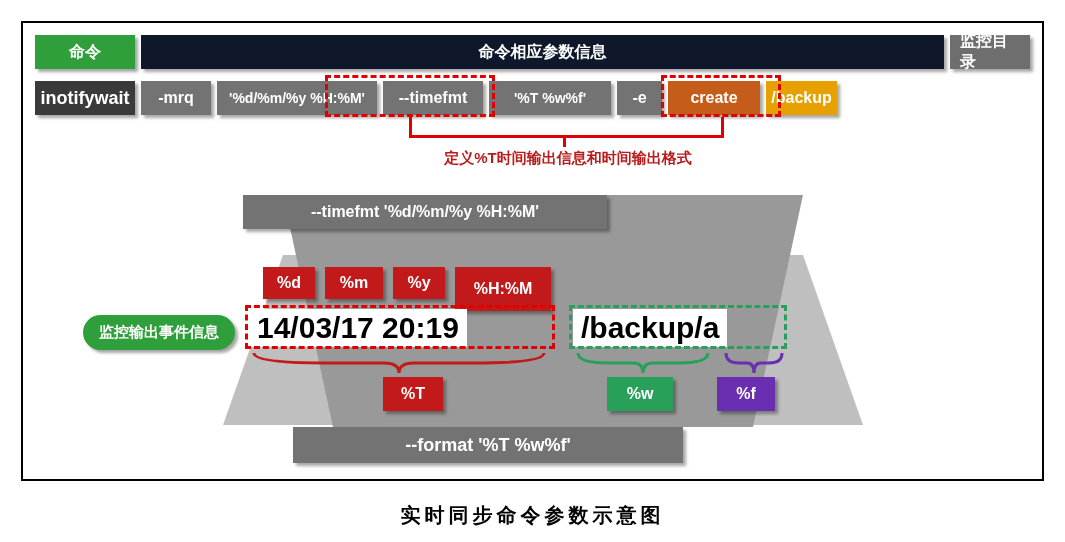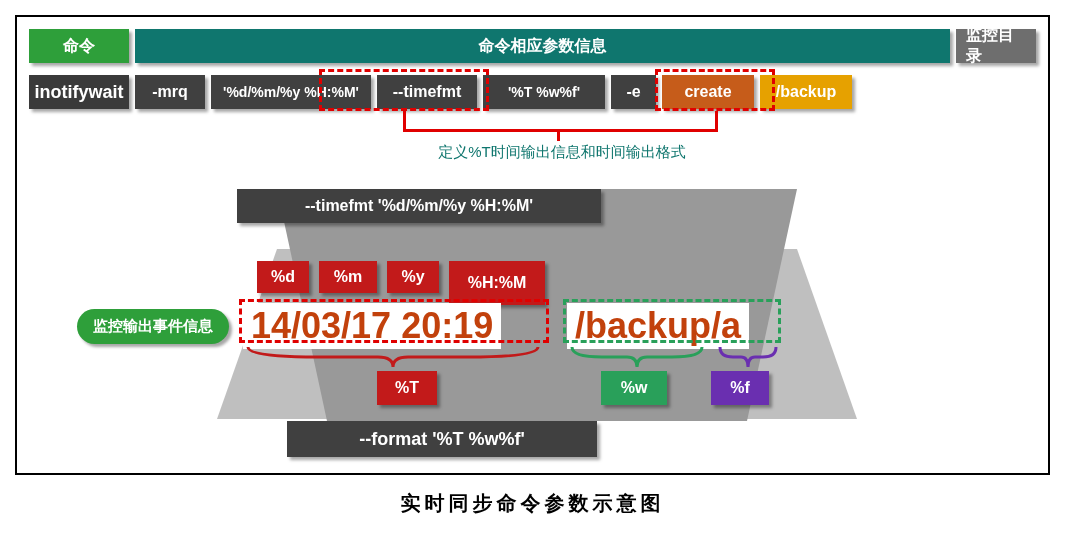--- a/index.html
+++ b/index.html
@@ -1,40 +1,40 @@
 <!DOCTYPE html>
 <html><head>
 <meta charset="utf-8">
 <style>
   * { box-sizing: border-box; margin: 0; padding: 0; }
   body { font-family: "Microsoft YaHei", Arial, sans-serif; background: #fff; width: 1065px; }
-  .frame { border: 2px solid #000; margin: 15px; padding: 12px 12px 36px 12px; position: relative; height: 460px; }
+  .frame { border: 2px solid #000; margin: 21px; padding: 12px 12px 36px 12px; position: relative; height: 460px; }
   .row { display: flex; gap: 6px; align-items: stretch; }
   .box { display: flex; align-items: center; justify-content: center; color: #fff; font-weight: bold; font-size: 16px; padding: 6px 10px; box-shadow: 3px 3px 3px rgba(0,0,0,0.35); }
   .green { background: #2e9f3a; }
-  .purple { background: #0f766e; }
+  .purple { background: #0f172a; }
   .gray { background: #6e6e6e; }
   .dark { background: #3a3a3a; }
-  .blue { background: #404040; }
+  .blue { background: #737373; }
   .orange { background: #c65c1a; }
   .yorange { background: #e6a100; }
   .red { background: #c21a1a; }
   .green2 { background: #29a05a; }
   .purple2 { background: #6a2fb0; }
   .header-row .box { height: 34px; }
   .cmd-row { margin-top: 12px; }
   .cmd-row .box { height: 34px; }
   .dashed-red { position: absolute; border: 3px dashed #e00000; pointer-events: none; }
   .dashed-green { position: absolute; border: 3px dashed #29a05a; pointer-events: none; }
-  .note { position: absolute; color: #0f766e; font-size: 15px; font-weight: normal; text-align: center; }
+  .note { position: absolute; color: #b91c1c; font-size: 15px; font-weight: bold; text-align: center; }
   .trapezoid-block { position: absolute; left: 260px; top: 172px; width: 520px; height: 232px; }
   .trap-bg1 { position: absolute; top: 60px; left: -60px; width: 640px; height: 170px; background: #bfbfbf; clip-path: polygon(60px 0, 580px 0, 640px 100%, 0 100%); z-index: 0; }
   .trap-bg2 { position: absolute; top: 0; left: 0; width: 520px; height: 232px; background: #999; clip-path: polygon(0 0, 520px 0, 470px 100%, 50px 100%); z-index: 1; }
   .abs-box { position: absolute; z-index: 3; }
-  .big-output { position: absolute; z-index: 3; background: #fff; font-size: 36px; font-weight: bold; color: #c2410c; padding: 2px 8px; }
+  .big-output { position: absolute; z-index: 3; background: #fff; font-size: 30px; font-weight: bold; color: #000000; padding: 2px 8px; }
   .caption { text-align: center; font-family: KaiTi, STKaiti, serif; font-size: 20px; font-weight: bold; letter-spacing: 4px; }
   .conn-line { position: absolute; border-top: 3px solid #e00000; height: 0; z-index: 2; }
   .conn-vert { position: absolute; border-left: 3px solid #e00000; width: 0; z-index: 2; }
 </style>
 </head>
 <body>
 
 <div class="frame">
 
   <div class="row header-row">
@@ -44,21 +44,21 @@
   </div>
 
   <div class="row cmd-row">
     <div class="box dark" style="width:100px;font-size:18px">inotifywait</div>
     <div class="box blue" style="width:70px">-mrq</div>
     <div class="box blue" style="width:160px;font-size:14px">'%d/%m/%y %H:%M'</div>
     <div class="box blue" style="width:100px">--timefmt</div>
     <div class="box blue" style="width:122px;font-size:14px">'%T %w%f'</div>
     <div class="box blue" style="width:45px">-e</div>
     <div class="box orange" style="width:92px">create</div>
-    <div class="box yorange" style="width:92px">/backup</div>
+    <div class="box yorange" style="width:71px">/backup</div>
   </div>
 
   <div class="dashed-red" style="left:302px;top:52px;width:170px;height:42px"></div>
   <div class="dashed-red" style="left:638px;top:52px;width:120px;height:42px"></div>
 
   <div class="conn-vert" style="left:386px;top:94px;height:18px"></div>
   <div class="conn-vert" style="left:698px;top:94px;height:18px"></div>
   <div class="conn-line" style="left:386px;top:112px;width:315px"></div>
   <div class="conn-vert" style="left:540px;top:112px;height:12px"></div>
 
@@ -90,18 +90,18 @@
         <path d="M5 2 Q5 12 35 12 L60 12 Q70 12 70 22 Q70 12 80 12 L105 12 Q135 12 135 2" fill="none" stroke="#29a05a" stroke-width="3"></path>
       </svg>
     <svg style="position:absolute;left:438px;top:156px;width:66px;height:24px;z-index:3">
         <path d="M5 2 Q5 12 18 12 L26 12 Q33 12 33 22 Q33 12 40 12 L48 12 Q61 12 61 2" fill="none" stroke="#6a2fb0" stroke-width="3"></path>
       </svg>
 
     <div class="abs-box box red" style="left:100px;top:182px;width:60px;height:34px">%T</div>
     <div class="abs-box box green2" style="left:324px;top:182px;width:66px;height:34px">%w</div>
     <div class="abs-box box purple2" style="left:434px;top:182px;width:58px;height:34px">%f</div>
 
-    <div class="abs-box box blue" style="left:10px;top:232px;width:310px;height:36px;font-size:18px">--format '%T %w%f'</div>
+    <div class="abs-box box blue" style="left:10px;top:232px;width:390px;height:36px;font-size:18px">--format '%T %w%f'</div>
   </div>
 
 </div>
 
 <div class="caption">实时同步命令参数示意图</div>
 
 </body></html>

